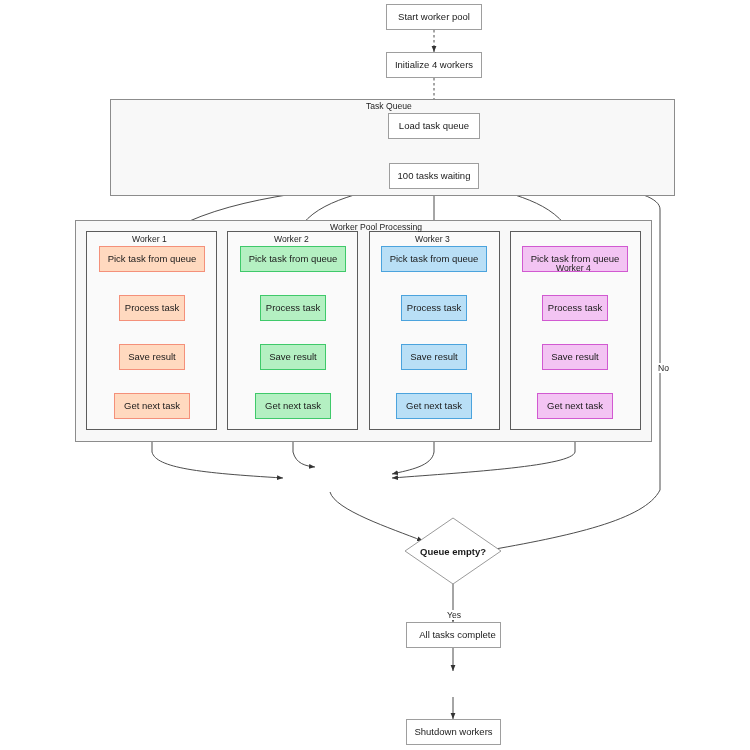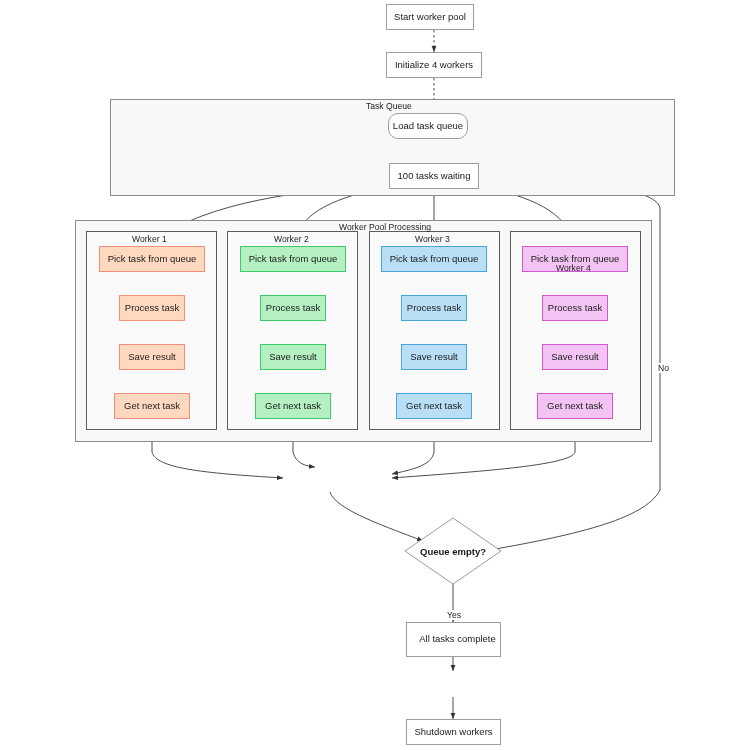--- a/index.html
+++ b/index.html
@@ -95,21 +95,21 @@
 </style>
 </head>
 <body>
 
 <div id="canvas">
 
   <div class="cluster" style="left:110px; top:99px; width:565px; height:97px;"></div>
   <div class="cluster-label" style="left:366px; top:101px;">Task Queue</div>
 
   <div class="cluster" style="left:75px; top:220px; width:577px; height:222px;"></div>
-  <div class="cluster-label" style="left:330px; top:222px;margin-left:9px;">Worker Pool Processing</div>
+  <div class="cluster-label" style="left:330px; top:222px;">Worker Pool Processing</div>
 
   <div class="cluster inner" style="left:86px; top:231px; width:131px; height:199px;"></div>
   <div class="cluster inner" style="left:227px; top:231px; width:131px; height:199px;"></div>
   <div class="cluster inner" style="left:369px; top:231px; width:131px; height:199px;"></div>
   <div class="cluster inner" style="left:510px; top:231px; width:131px; height:199px;"></div>
 
   <div class="cluster-label" style="left:132px; top:234px;">Worker 1</div>
   <div class="cluster-label" style="left:274px; top:234px;">Worker 2</div>
   <div class="cluster-label" style="left:415px; top:234px;">Worker 3</div>
   <div class="cluster-label" style="left:556px; top:234px;margin-top:29px;">Worker 4</div>
@@ -165,25 +165,25 @@
       
       <path d="M453,648 L453,671" marker-end="url(#arrow)"></path>
       
       <path d="M453,697 L453,719" marker-end="url(#arrow)"></path>
 
        back to 100 tasks waiting (right loop) --&gt;
       <path d="M484,551 C570,536 645,520 660,490 L660,210 C662,186 560,180 478,176" marker-end="url(#arrow)"></path>
     </g>
   </svg>
 
-  <div class="node plain" style="left:386px; top:4px; width:88px; height:26px;">Start worker pool</div>
+  <div class="node plain" style="left:386px; top:4px; width:96px; height:26px;">Start worker pool</div>
 
   <div class="node plain" style="left:386px; top:52px; width:96px; height:26px;">Initialize 4 workers</div>
 
-  <div class="node plain" style="left:388px; top:113px; width:80px; height:26px;border-radius:10px;">Load task queue</div>
+  <div class="node plain" style="left:388px; top:113px; width:92px; height:26px;">Load task queue</div>
 
   <div class="node plain" style="left:389px; top:163px; width:90px; height:26px;">100 tasks waiting</div>
 
   <div class="node w1" style="left:99px; top:246px; width:106px; height:26px;">Pick task from queue</div>
   <div class="node w1" style="left:119px; top:295px; width:66px; height:26px;">Process task</div>
   <div class="node w1" style="left:119px; top:344px; width:66px; height:26px;">Save result</div>
   <div class="node w1" style="left:114px; top:393px; width:76px; height:26px;">Get next task</div>
 
   <div class="node w2" style="left:240px; top:246px; width:106px; height:26px;">Pick task from queue</div>
   <div class="node w2" style="left:260px; top:295px; width:66px; height:26px;">Process task</div>
@@ -201,19 +201,19 @@
   <div class="node w4" style="left:537px; top:393px; width:76px; height:26px;">Get next task</div>
 
 
   <div class="diamond" style="left:403px; top:516px; width:100px; height:70px;font-weight:bold;">
     <svg width="100" height="70" viewBox="0 0 100 70">
       <polygon points="50,2 98,35 50,68 2,35" fill="#ffffff" stroke="#9b9b9b" stroke-width="1"></polygon>
     </svg>
     <div class="dlabel">Queue empty?</div>
   </div>
 
-  <div class="node plain" style="left:406px; top:622px; width:95px; height:35px;padding-left:8px;">All tasks complete</div>
+  <div class="node plain" style="left:406px; top:622px; width:95px; height:26px;padding-left:8px;">All tasks complete</div>
   <div class="node plain" style="left:406px; top:719px; width:95px; height:26px;">Shutdown workers</div>
 
   <div class="edge-label" style="left:446px; top:598px;">Yes</div>
   <div class="edge-label" style="left:657px; top:351px;">No</div>
 
 </div>
 
 </body></html>

